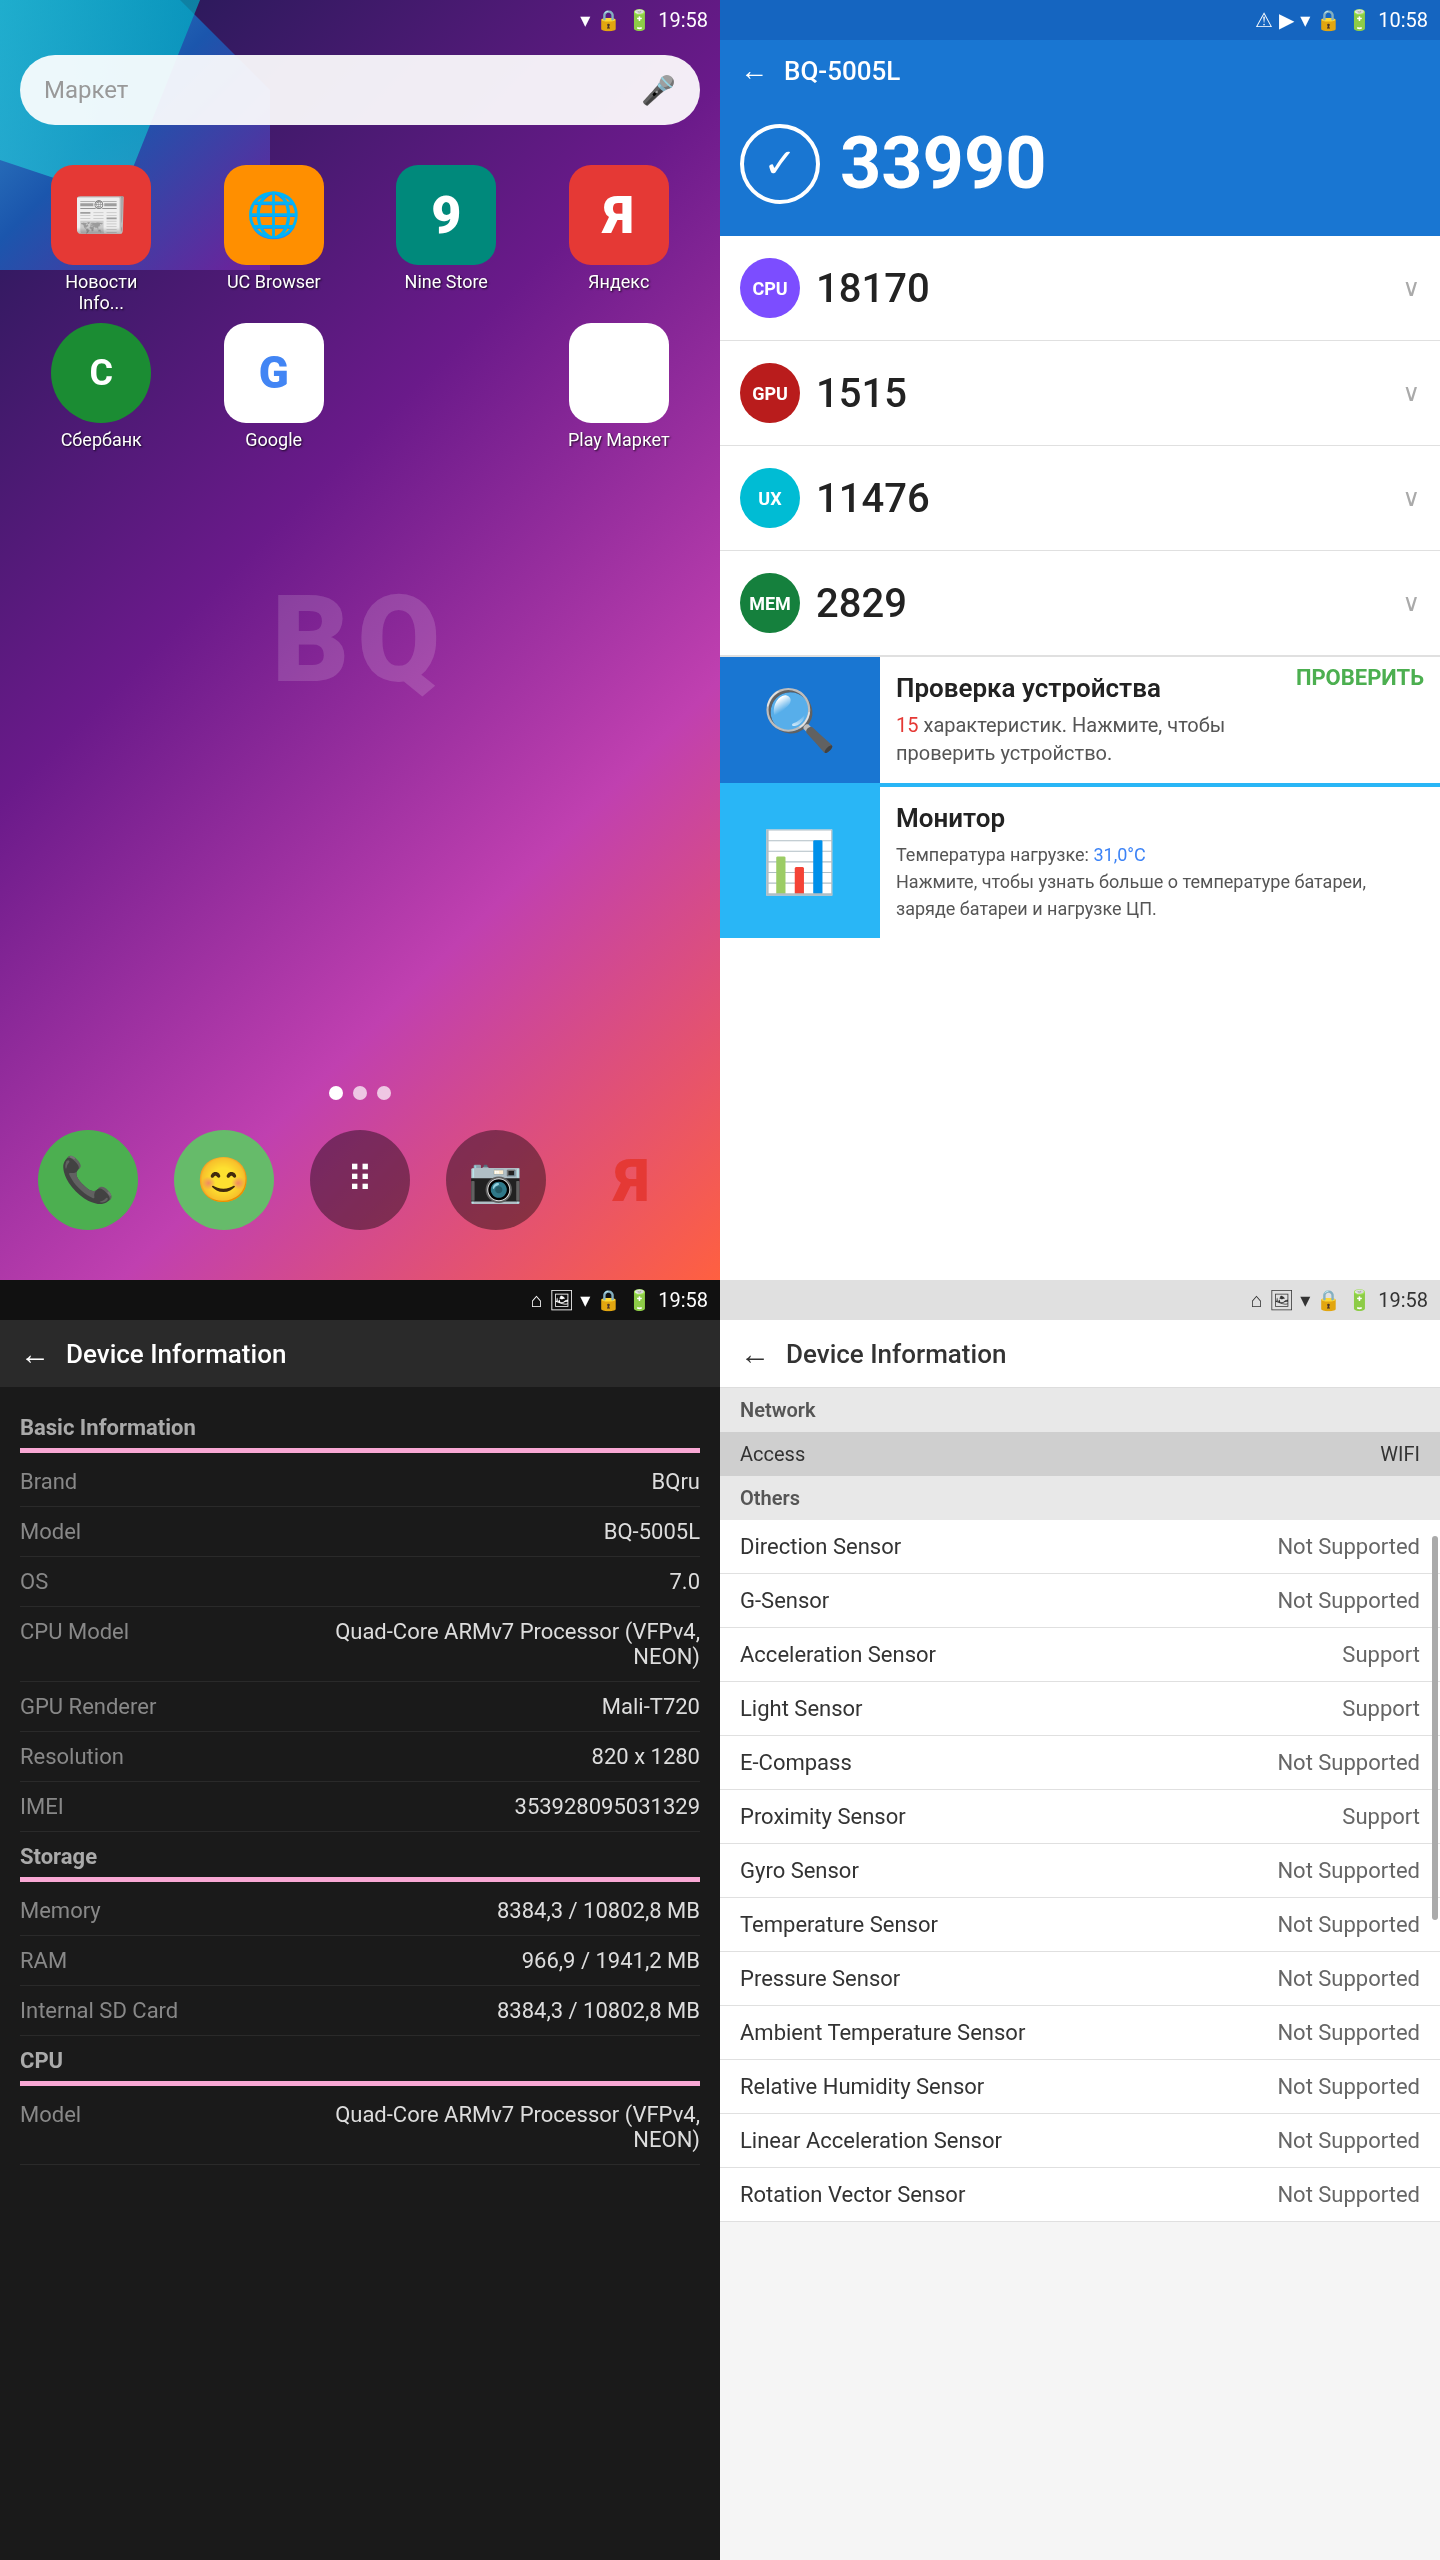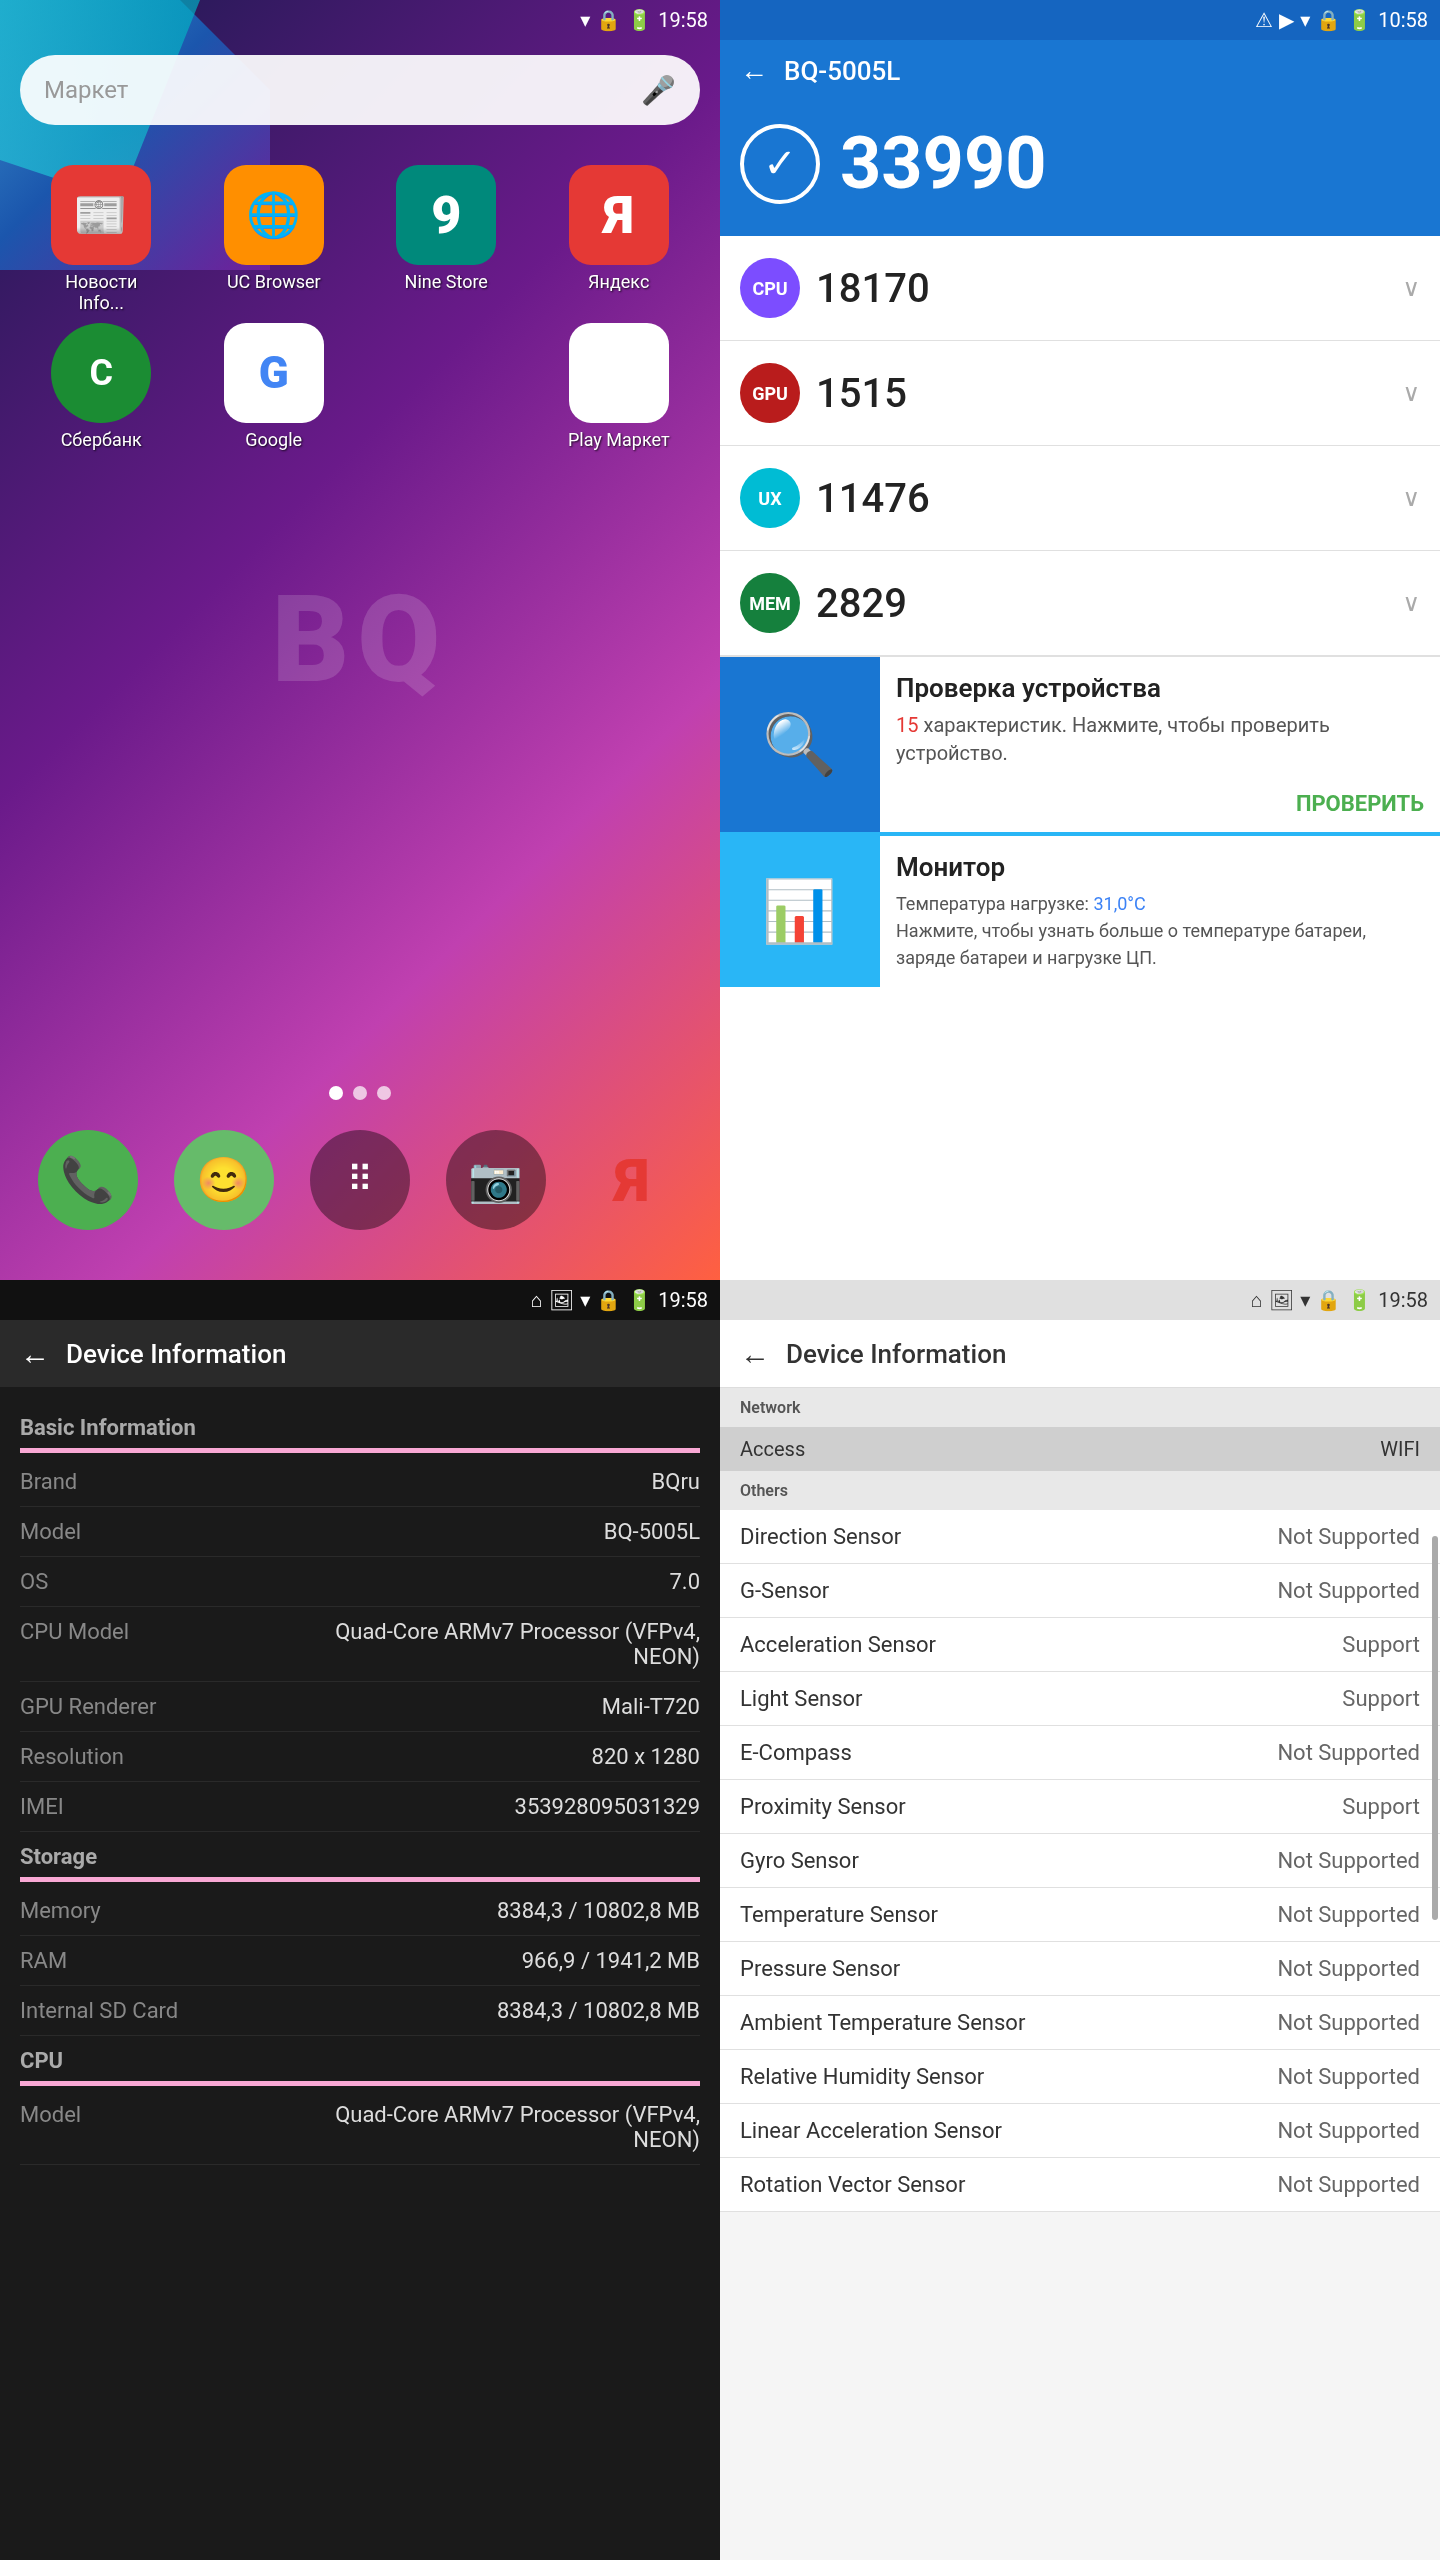--- a/index.html
+++ b/index.html
@@ -427,21 +427,21 @@
       font-size: 30px;
     }
     .q4-action-title {
       color: #333;
       font-size: 26px;
       font-weight: 500;
     }
     .q4-section-header {
       background: #e8e8e8;
       padding: 10px 20px;
-      font-size: 16px;
+      font-size: 20px;
       font-weight: 600;
       color: #555;
     }
     .q4-sub-header {
       background: #cfcfcf;
       display: flex;
       justify-content: space-between;
       padding: 10px 20px;
       font-size: 20px;
       color: #333;
@@ -581,21 +581,21 @@
     <div class="q2-metric-row">
       <div class="metric-badge badge-mem">MEM</div>
       <span class="metric-value">2829</span>
       <span class="metric-chevron">∨</span>
     </div>
 
     <div class="q2-promo">
       <div class="promo-icon-block">
         <span class="promo-icon-inner">🔍</span>
       </div>
-      <div style="flex:1; display:flex; flex-direction:column;border-radius:29px;">
+      <div style="flex:1; display:flex; border-radius:29px;">
         <div class="promo-text-block">
           <div class="promo-title">Проверка устройства</div>
           <div class="promo-sub">
             <span class="highlight">15</span>
             <span> характеристик. Нажмите, чтобы проверить устройство.</span>
           </div>
         </div>
         <div class="promo-check-btn">ПРОВЕРИТЬ</div>
       </div>
     </div>

